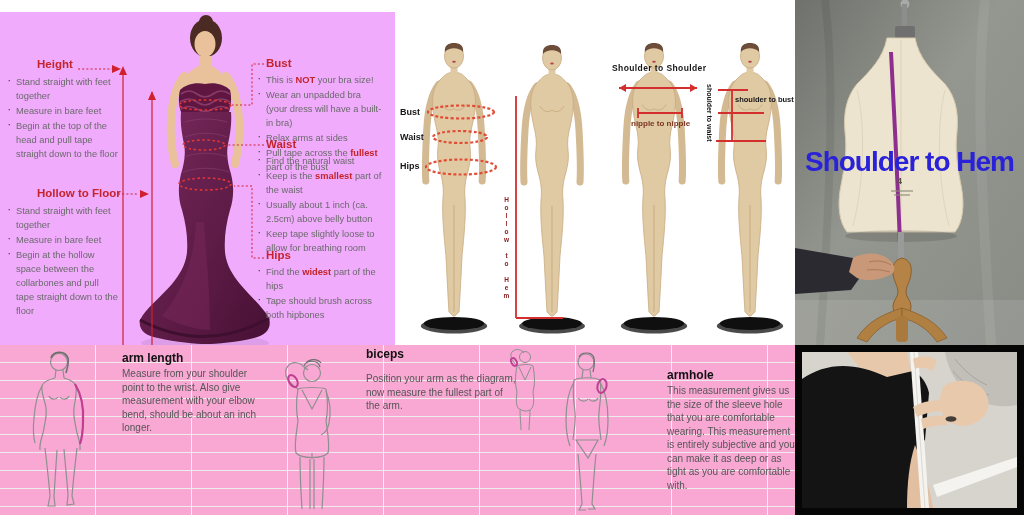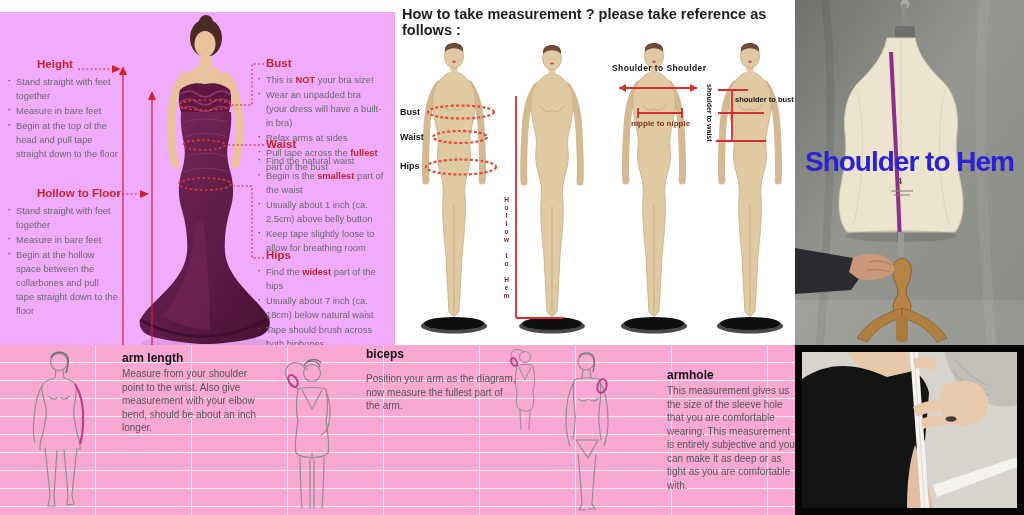--- a/index.html
+++ b/index.html
@@ -130,35 +130,33 @@
     <ul class="m-list" style="left:258px;top:62px;width:126px">
         <li><span>This is </span><span class="em">NOT</span><span> your bra size!</span></li>
         <li><span>Wear an unpadded bra (your dress will have a built-in bra)</span></li>
         <li><span>Relax arms at sides</span></li>
         <li><span>Pull tape across the </span><span class="em">fullest</span><span> part of the bust</span></li>
       </ul>
 
     <div class="m-title" style="left:266px;top:126px">Waist</div>
     <ul class="m-list" style="left:258px;top:143px;width:126px">
         <li><span>Find the natural waist</span></li>
-        <li><span>Begin is the </span><span class="em">smallest</span><span> part of the waist</span></li>
+        <li><span>Keep is the </span><span class="em">smallest</span><span> part of the waist</span></li>
         <li><span>Usually about 1 inch (ca. 2.5cm) above belly button</span></li>
         <li><span>Keep tape slightly loose to allow for breathing room</span></li>
       </ul>
 
     <div class="m-title" style="left:266px;top:237px">Hips</div>
     <ul class="m-list" style="left:258px;top:254px;width:126px">
         <li><span>Find the </span><span class="em">widest</span><span> part of the hips</span></li>
-        <li><span>Usually about 7 inch (ca. 18cm) below natural waist</span></li>
         <li><span>Tape should brush across both hipbones</span></li>
       </ul>
   </div>
 
   <div class="panel-mid">
-    <div class="mid-header">How to take measurement ?  please take reference as follows :</div>
 
     <svg class="abs" style="left:13px;top:42px" width="92" height="292" viewBox="0 0 90 290">
         <use href="#manny"></use>
       </svg>
     <svg class="abs" style="left:111px;top:44px" width="92" height="290" viewBox="0 0 90 290">
         <use href="#manny"></use>
       </svg>
     <svg class="abs" style="left:213px;top:42px" width="92" height="292" viewBox="0 0 90 290">
         <use href="#manny"></use>
       </svg>

